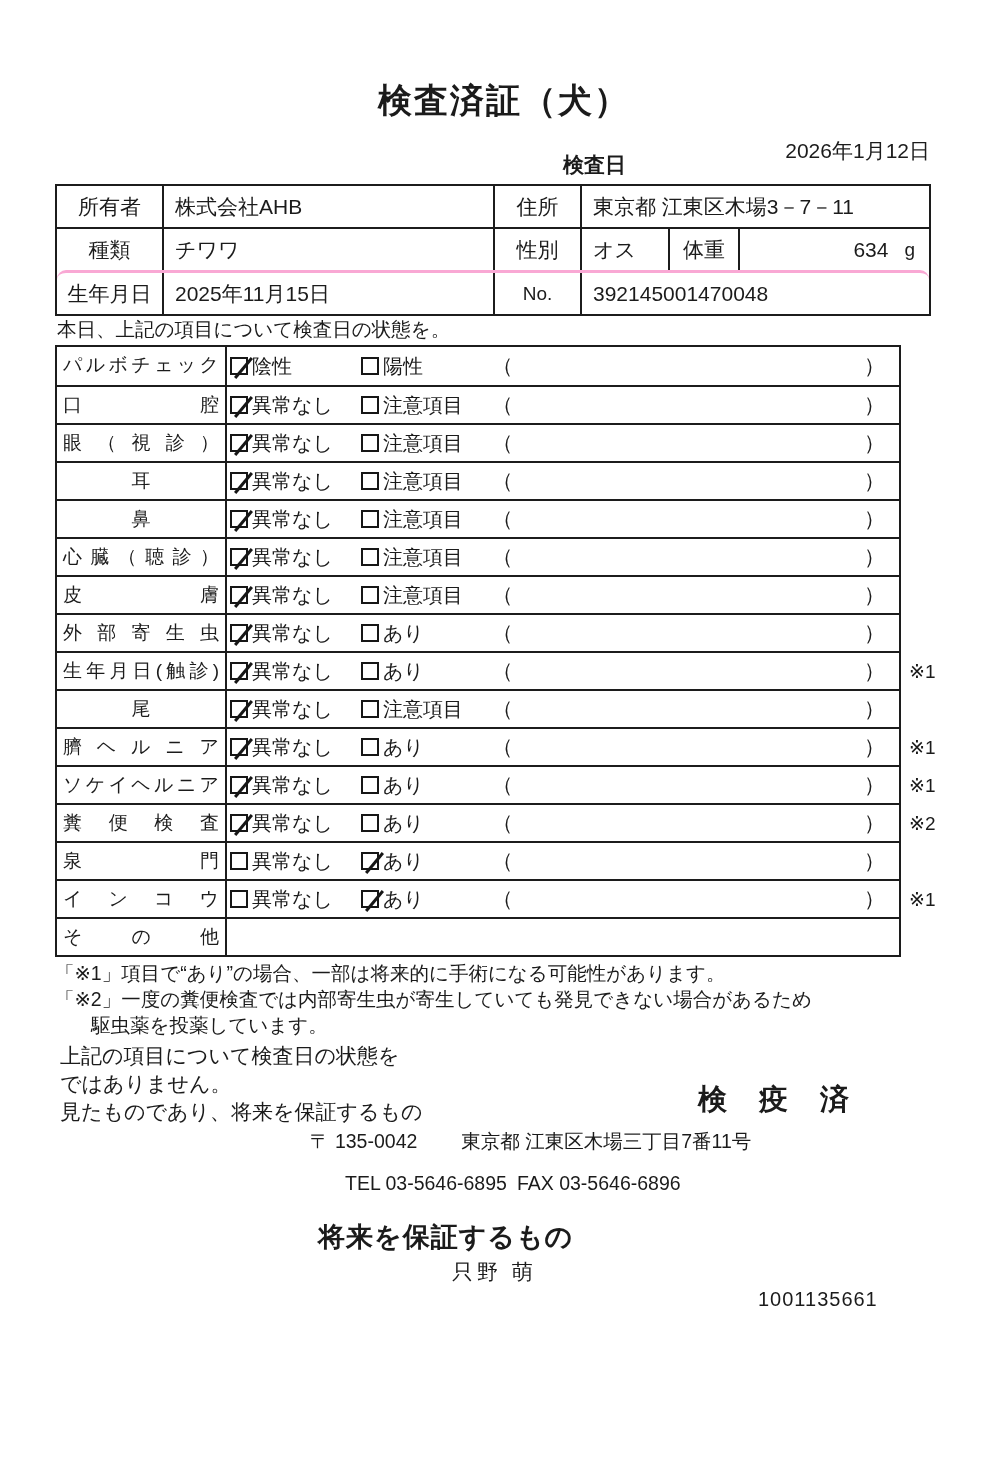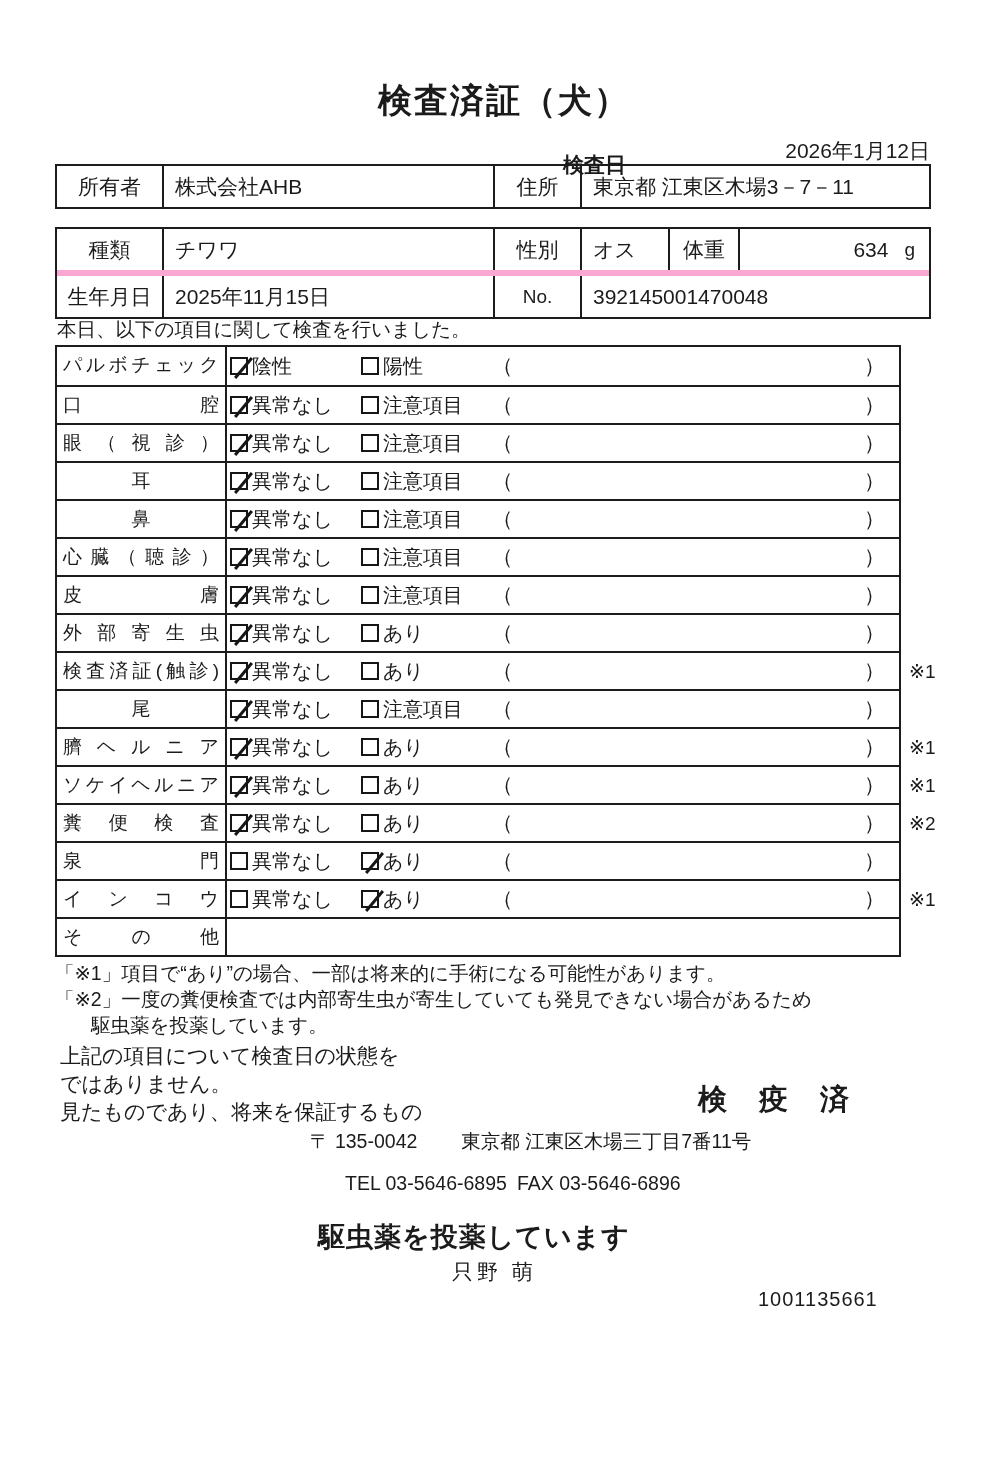--- a/index.html
+++ b/index.html
@@ -17,21 +17,21 @@
     left:0;top:78px;width:1008px;
     text-align:center;
     font-size:34px;font-weight:600;letter-spacing:2px;
   }
   
   .exam-date-label{left:563px;top:139px;font-size:21px;font-weight:600;margin-top:12px;}
   .exam-date-value{left:770px;top:137px;width:160px;text-align:right;font-size:21px;}
   
   .tbl{border:2px solid #1c1c1c;box-sizing:border-box;}
   .trow{display:grid;height:41px;}
-  .trow + .trow{border-top:6px solid #f9a8d4;}
+  .trow + .trow{border-top:3px solid #f9a8d4;border-radius:9px;}
   .cell{
     display:flex;align-items:center;
     box-sizing:border-box;
     font-size:21px;
     border-left:2px solid #1c1c1c;
     white-space:nowrap;overflow:hidden;
   }
   .cell:first-child{border-left:none;}
   .cell.lbl{justify-content:center;font-weight:500;}
   .cell.val{padding-left:11px;}
@@ -87,21 +87,21 @@
 </head>
 <body>
 
 <div class="page">
 
   <div class="abs title">検査済証（犬）</div>
 
   <div class="abs exam-date-label">検査日</div>
   <div class="abs exam-date-value">2026年1月12日</div>
 
-  <div class="abs tbl" style="left:55px;top:164px;width:876px;">
+  <div class="abs tbl" style="left:55px;top:184px;width:876px;">
     <div class="trow" style="grid-template-columns:105px 331px 87px 1fr;">
       <div class="cell lbl">所有者</div>
       <div class="cell val">株式会社AHB</div>
       <div class="cell lbl">住所</div>
       <div class="cell val">東京都 江東区木場3－7－11</div>
     </div>
   </div>
 
   <div class="abs tbl" style="left:55px;top:227px;width:876px;">
     <div class="trow" style="grid-template-columns:105px 331px 87px 88px 70px 1fr;">
@@ -116,21 +116,21 @@
       </div>
     </div>
     <div class="trow" style="grid-template-columns:105px 331px 87px 1fr;">
       <div class="cell lbl">生年月日</div>
       <div class="cell val">2025年11月15日</div>
       <div class="cell lbl" style="font-size:19px;">No.</div>
       <div class="cell val">392145001470048</div>
     </div>
   </div>
 
-  <div class="abs intro">本日、以下の項目に関して検査を行いました。</div>
+  <div class="abs intro">本日、上記の項目について検査日の状態を。</div>
 
   <div class="abs chk">
 
     <div class="crow">
       <div class="clabel">パルボチェック</div>
       <div class="ccontent">
         <span class="opt">
             <span class="cb checked"></span>
             <span>陰性</span>
           </span>
@@ -265,21 +265,21 @@
             <span>あり</span>
           </span>
         <span class="paren">（</span>
           <span class="spacer"></span>
           <span class="paren close">）</span>
       </div>
       <span class="rownote"></span>
     </div>
 
     <div class="crow">
-      <div class="clabel">検査済証(触診)</div>
+      <div class="clabel">生年月日(触診)</div>
       <div class="ccontent">
         <span class="opt">
             <span class="cb checked"></span>
             <span>異常なし</span>
           </span>
         <span class="opt">
             <span class="cb"></span>
             <span>あり</span>
           </span>
         <span class="paren">（</span>
@@ -421,17 +421,17 @@
   <div class="abs postal-line">
     <span>〒 135-0042</span>
     <span>東京都 江東区木場三丁目7番11号</span>
   </div>
 
   <div class="abs tel-line">
     <span>TEL 03-5646-6895</span>
     <span>FAX 03-5646-6896</span>
   </div>
 
-  <div class="abs clinic-name">駆虫薬を投薬しています</div>
+  <div class="abs clinic-name">将来を保証するもの</div>
   <div class="abs examiner">只野 萌</div>
   <div class="abs serial">1001135661</div>
 
 </div>
 
 </body></html>

